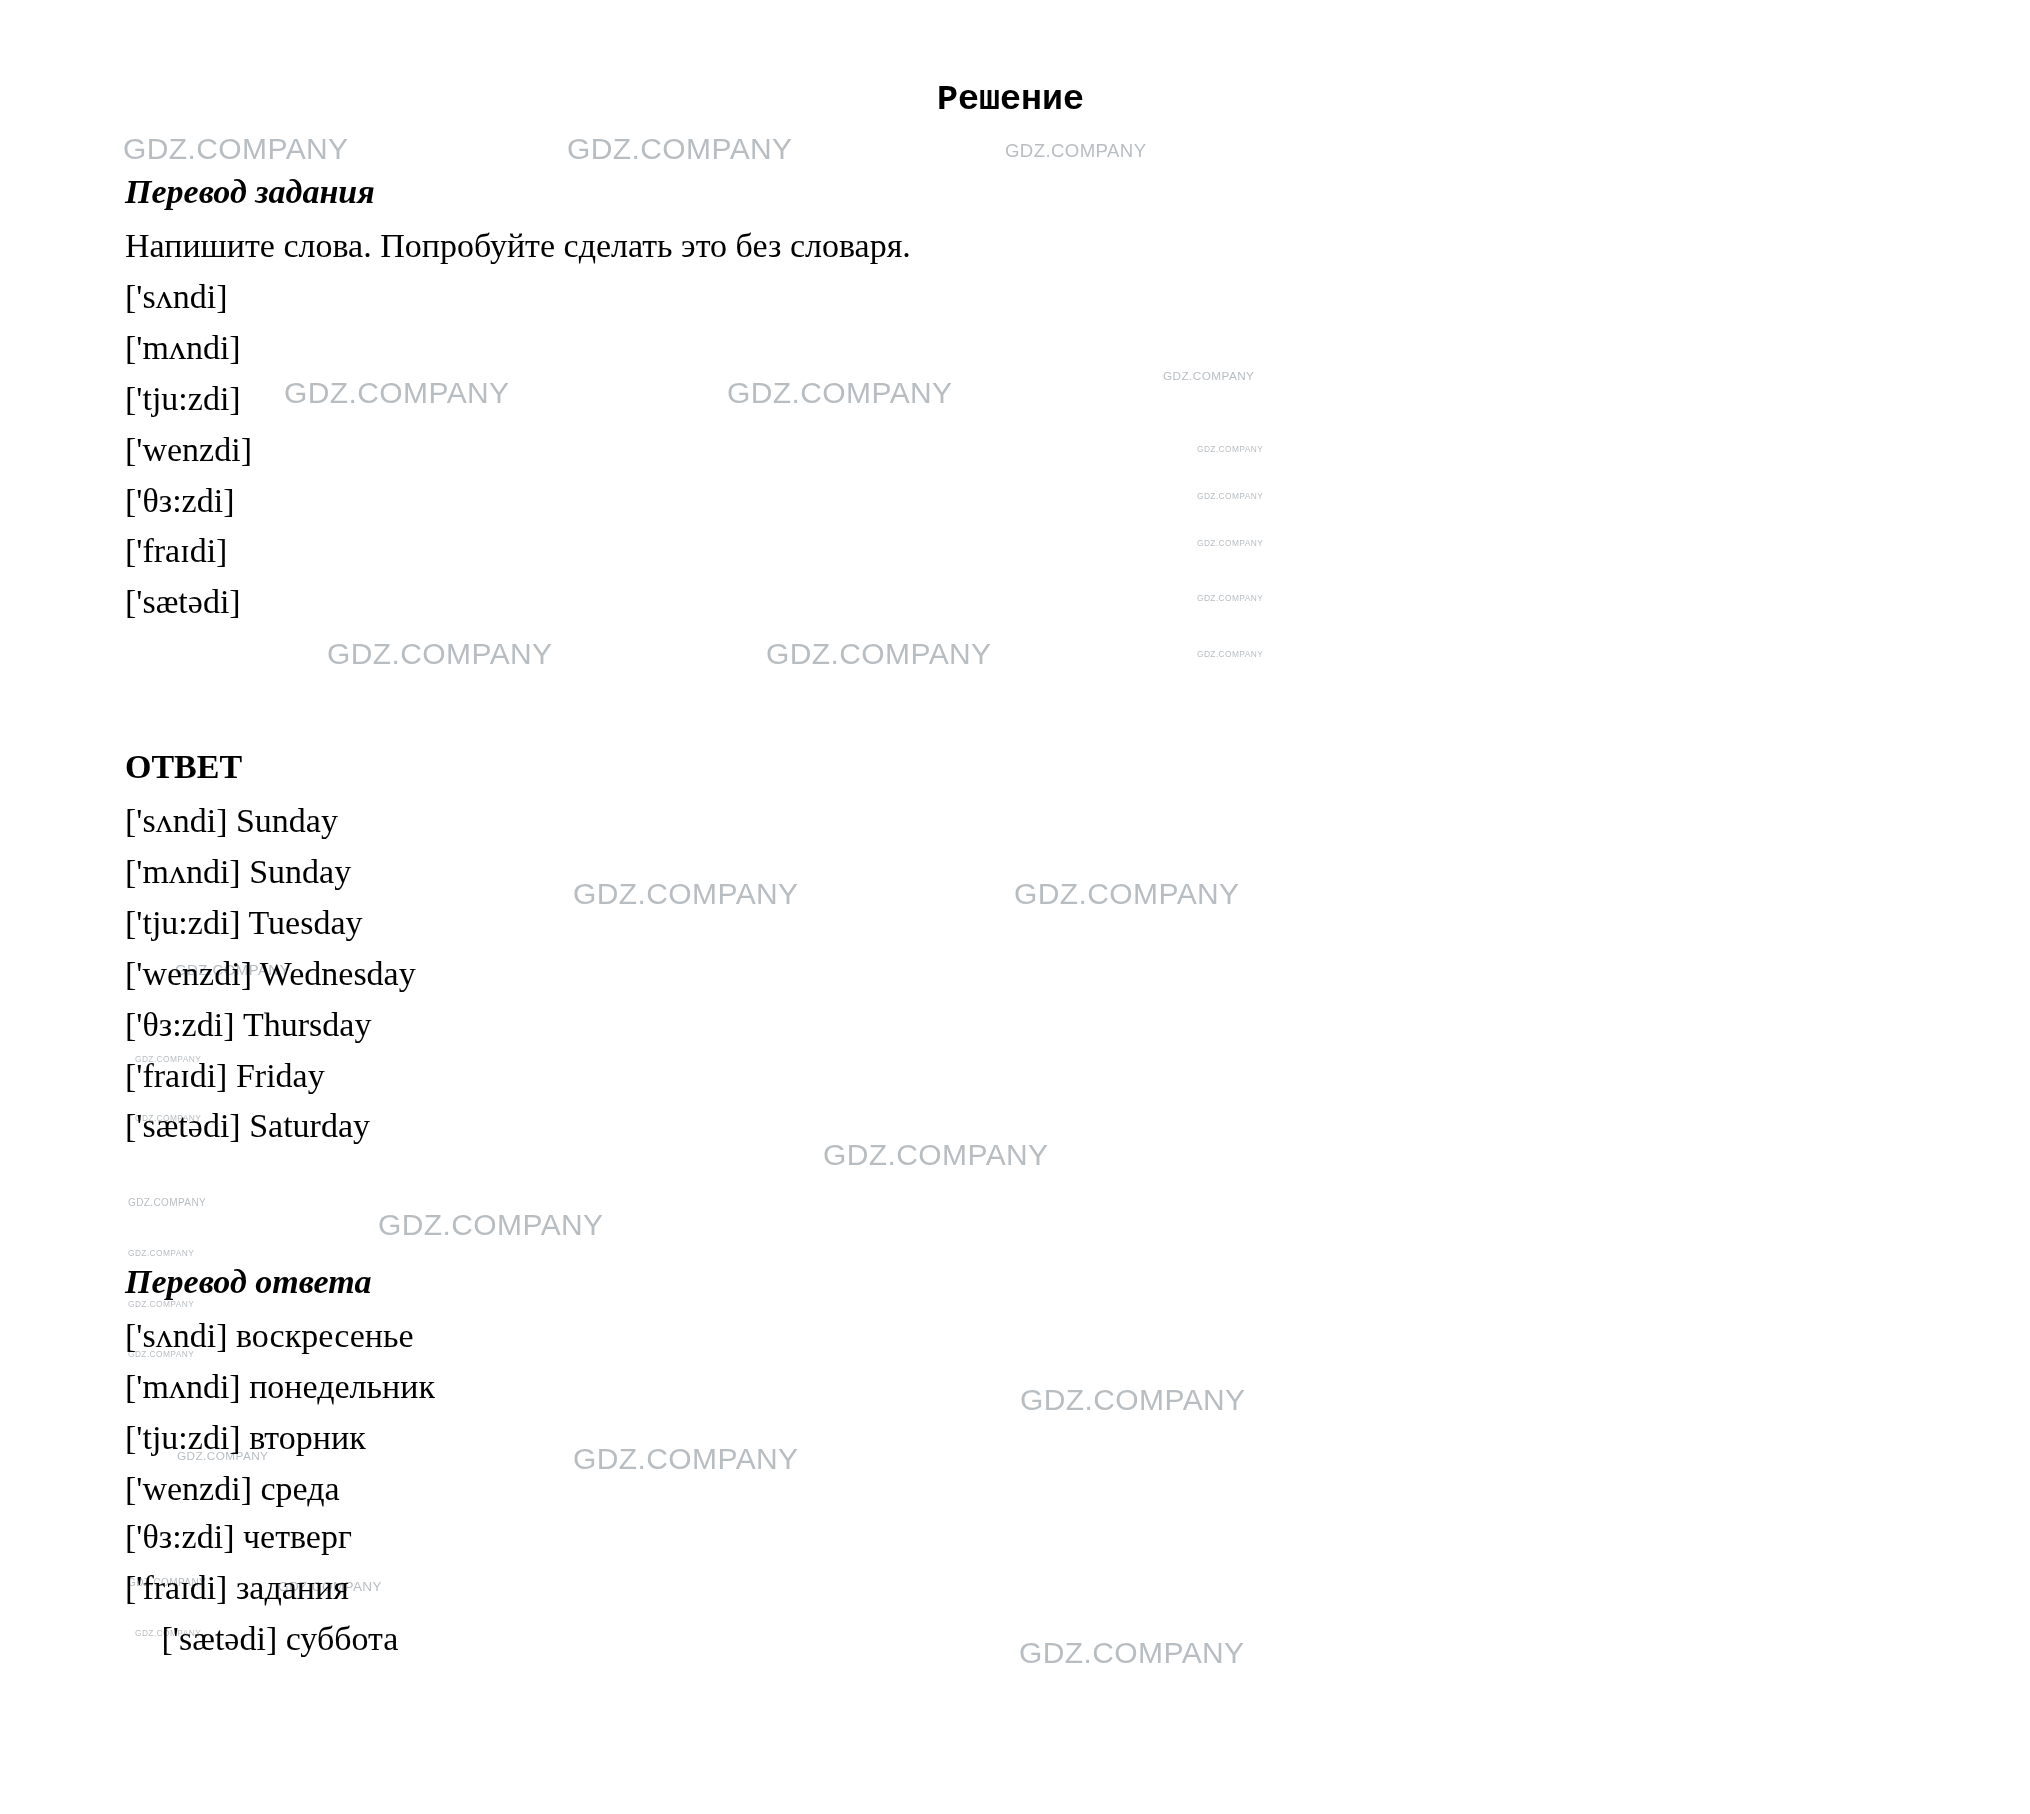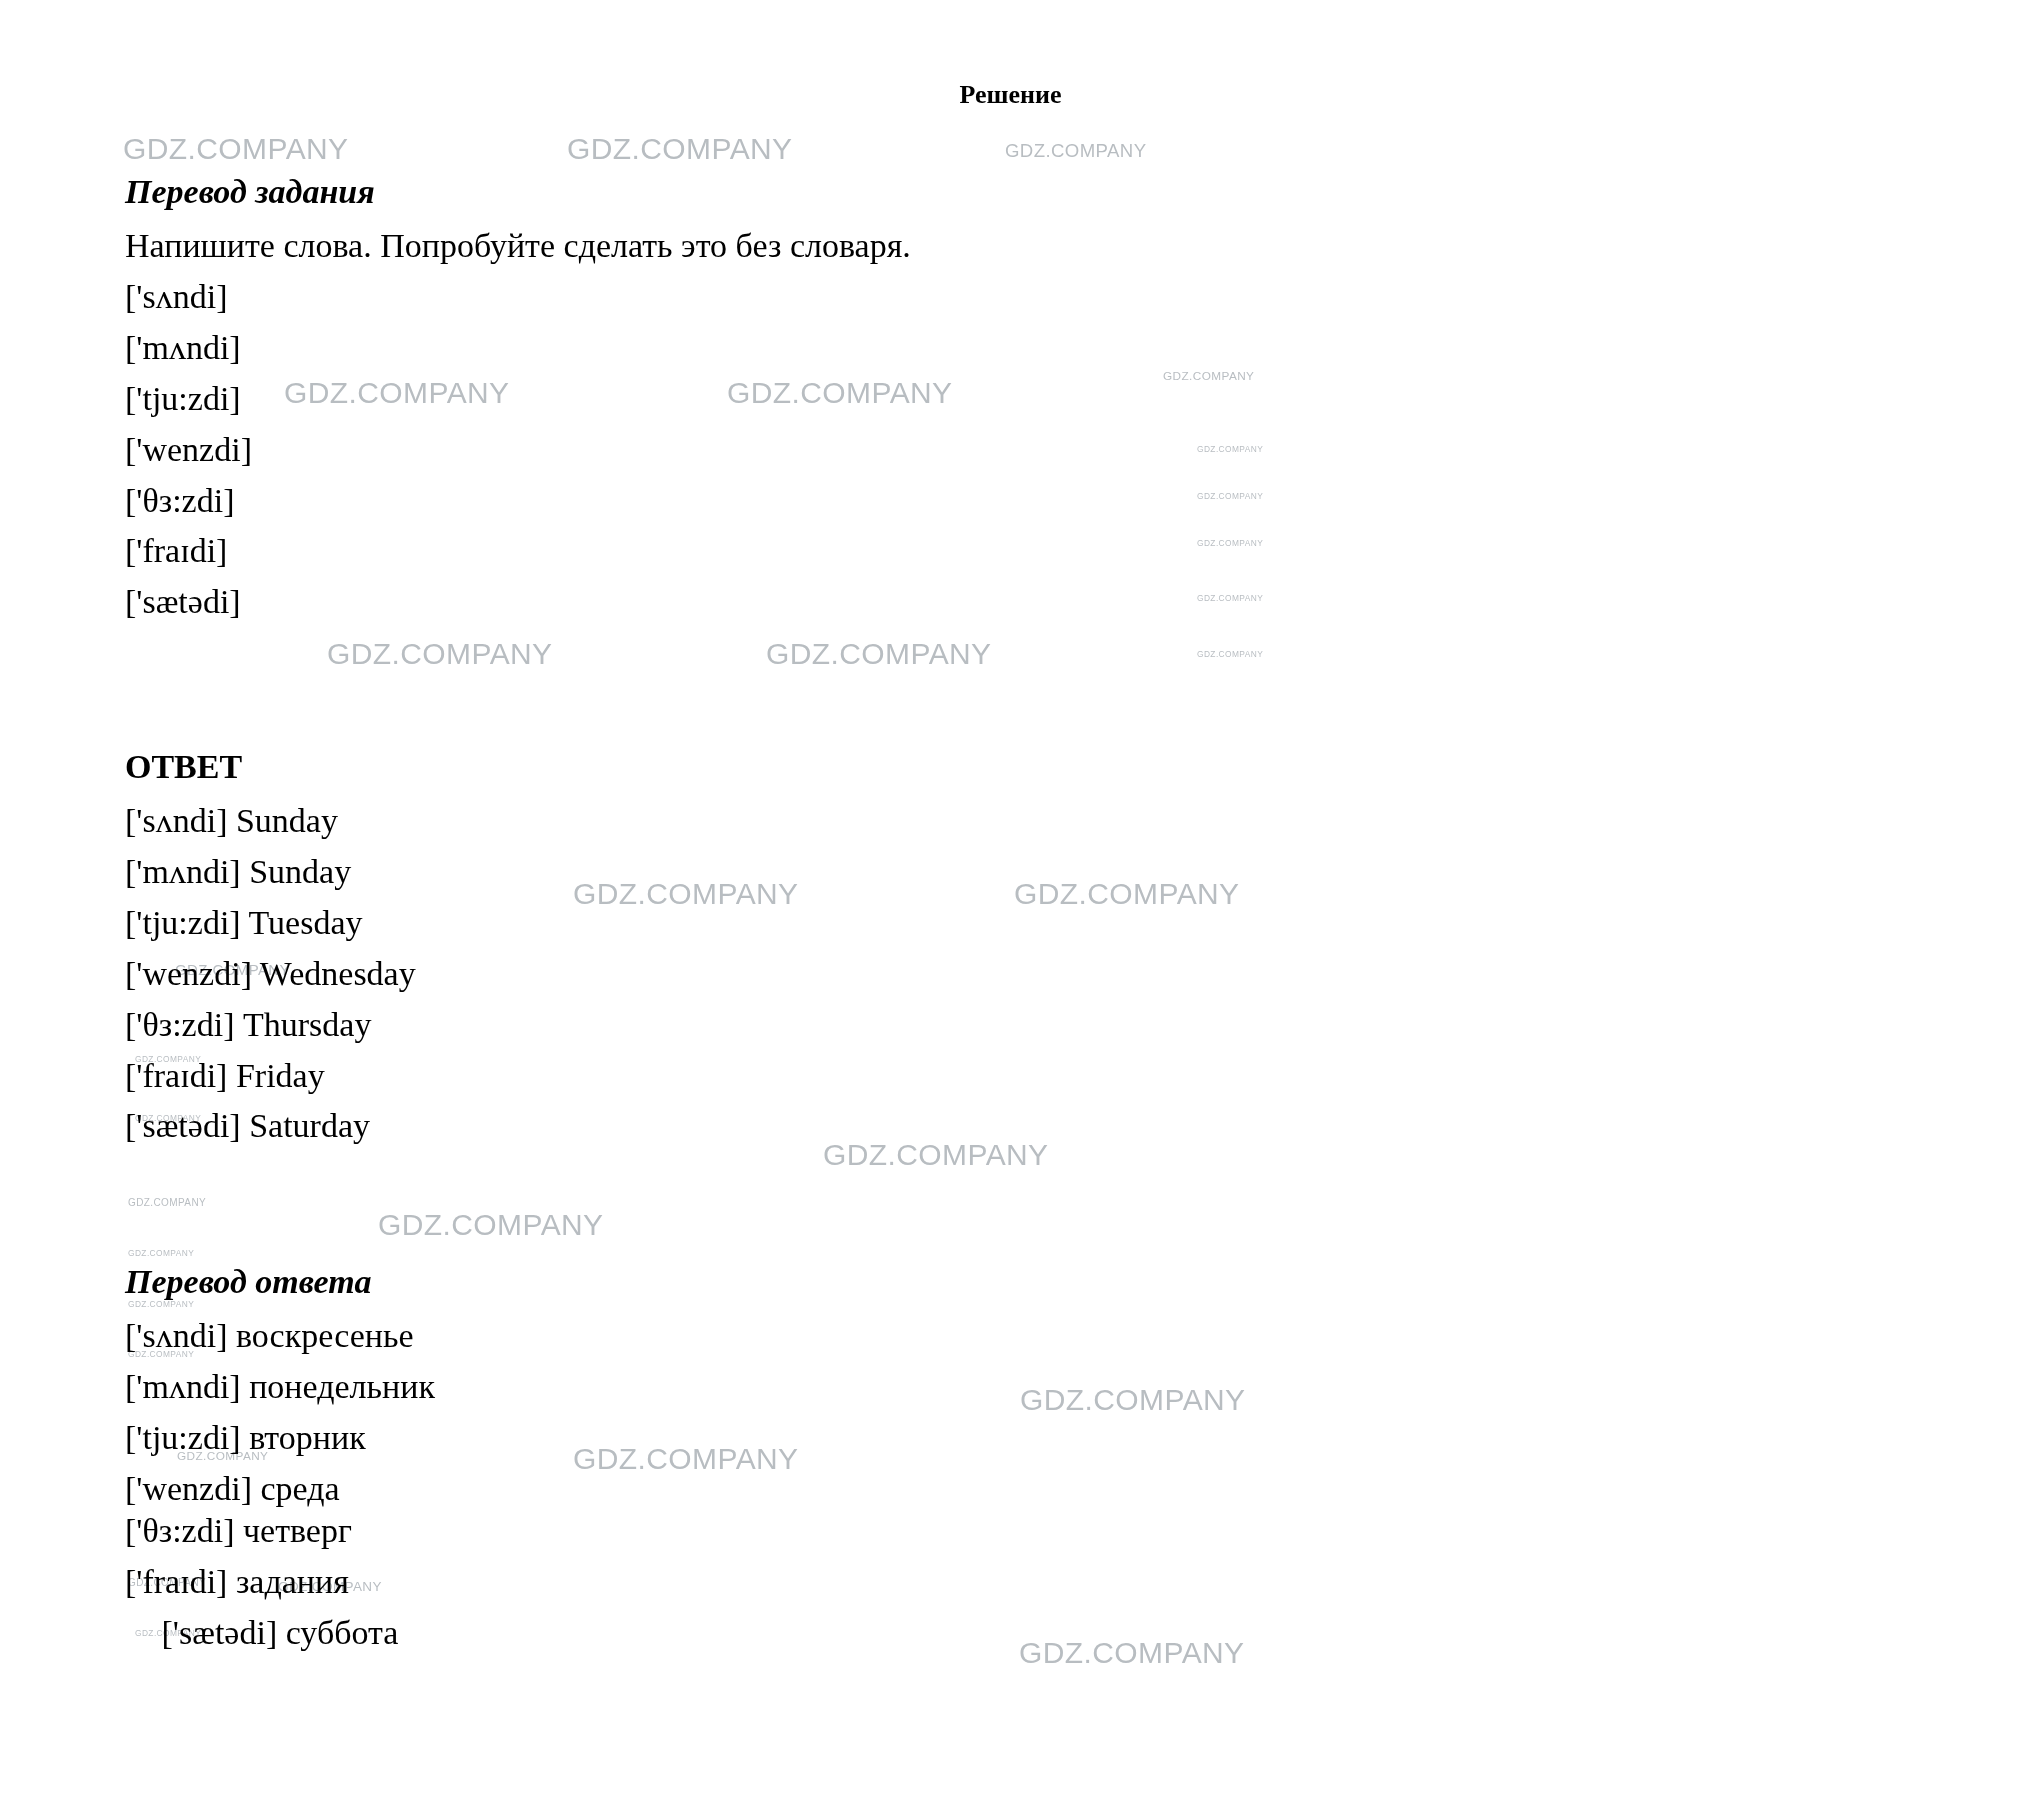--- a/index.html
+++ b/index.html
@@ -46,23 +46,23 @@
     left: 125px;
     top: 81px;
     width: 1771px;
   }
   .center-title {
     position: absolute;
     left: 0;
     top: 0;
     width: 1771px;
     text-align: center;
-    font-size: 26px;
+    font-size: 35px;
     font-weight: bold;
-    font-family: Liberation Serif, serif;
+    font-family: Liberation Mono, monospace;
     line-height: 1.1;
   }
   .heading {
     font-family: "Liberation Serif", serif;
     font-weight: bold;
     font-style: italic;
     font-size: 34px;
     line-height: 1.15;
     margin: 0;
   }
@@ -155,20 +155,20 @@
       <p class="line" style="margin-top:11.8px;">['fraɪdi] Friday</p>
       <p class="line" style="margin-top:11.8px;">['sætədi] Saturday</p>
     </div>
 
     <div class="block" style="top: 1181px;">
       <p class="heading">Перевод ответа</p>
       <p class="line" style="margin-top:15px;">['sʌndi] воскресенье</p>
       <p class="line" style="margin-top:11.8px;">['mʌndi] понедельник</p>
       <p class="line" style="margin-top:11.8px;">['tju:zdi] вторник</p>
       <p class="line" style="margin-top:11.8px;">['wenzdi] среда</p>
-      <p class="line" style="margin-top:3px;">['θз:zdi] четверг</p>
+      <p class="line" style="margin-top:9px;">['θз:zdi] четверг</p>
       <p class="line" style="margin-top:11.8px;">['fraɪdi] задания</p>
       <p class="line" style="margin-top:11.8px;text-align:center;">['sætədi] суббота</p>
     </div>
 
   </div>
 </div>
 
 
 </body></html>

